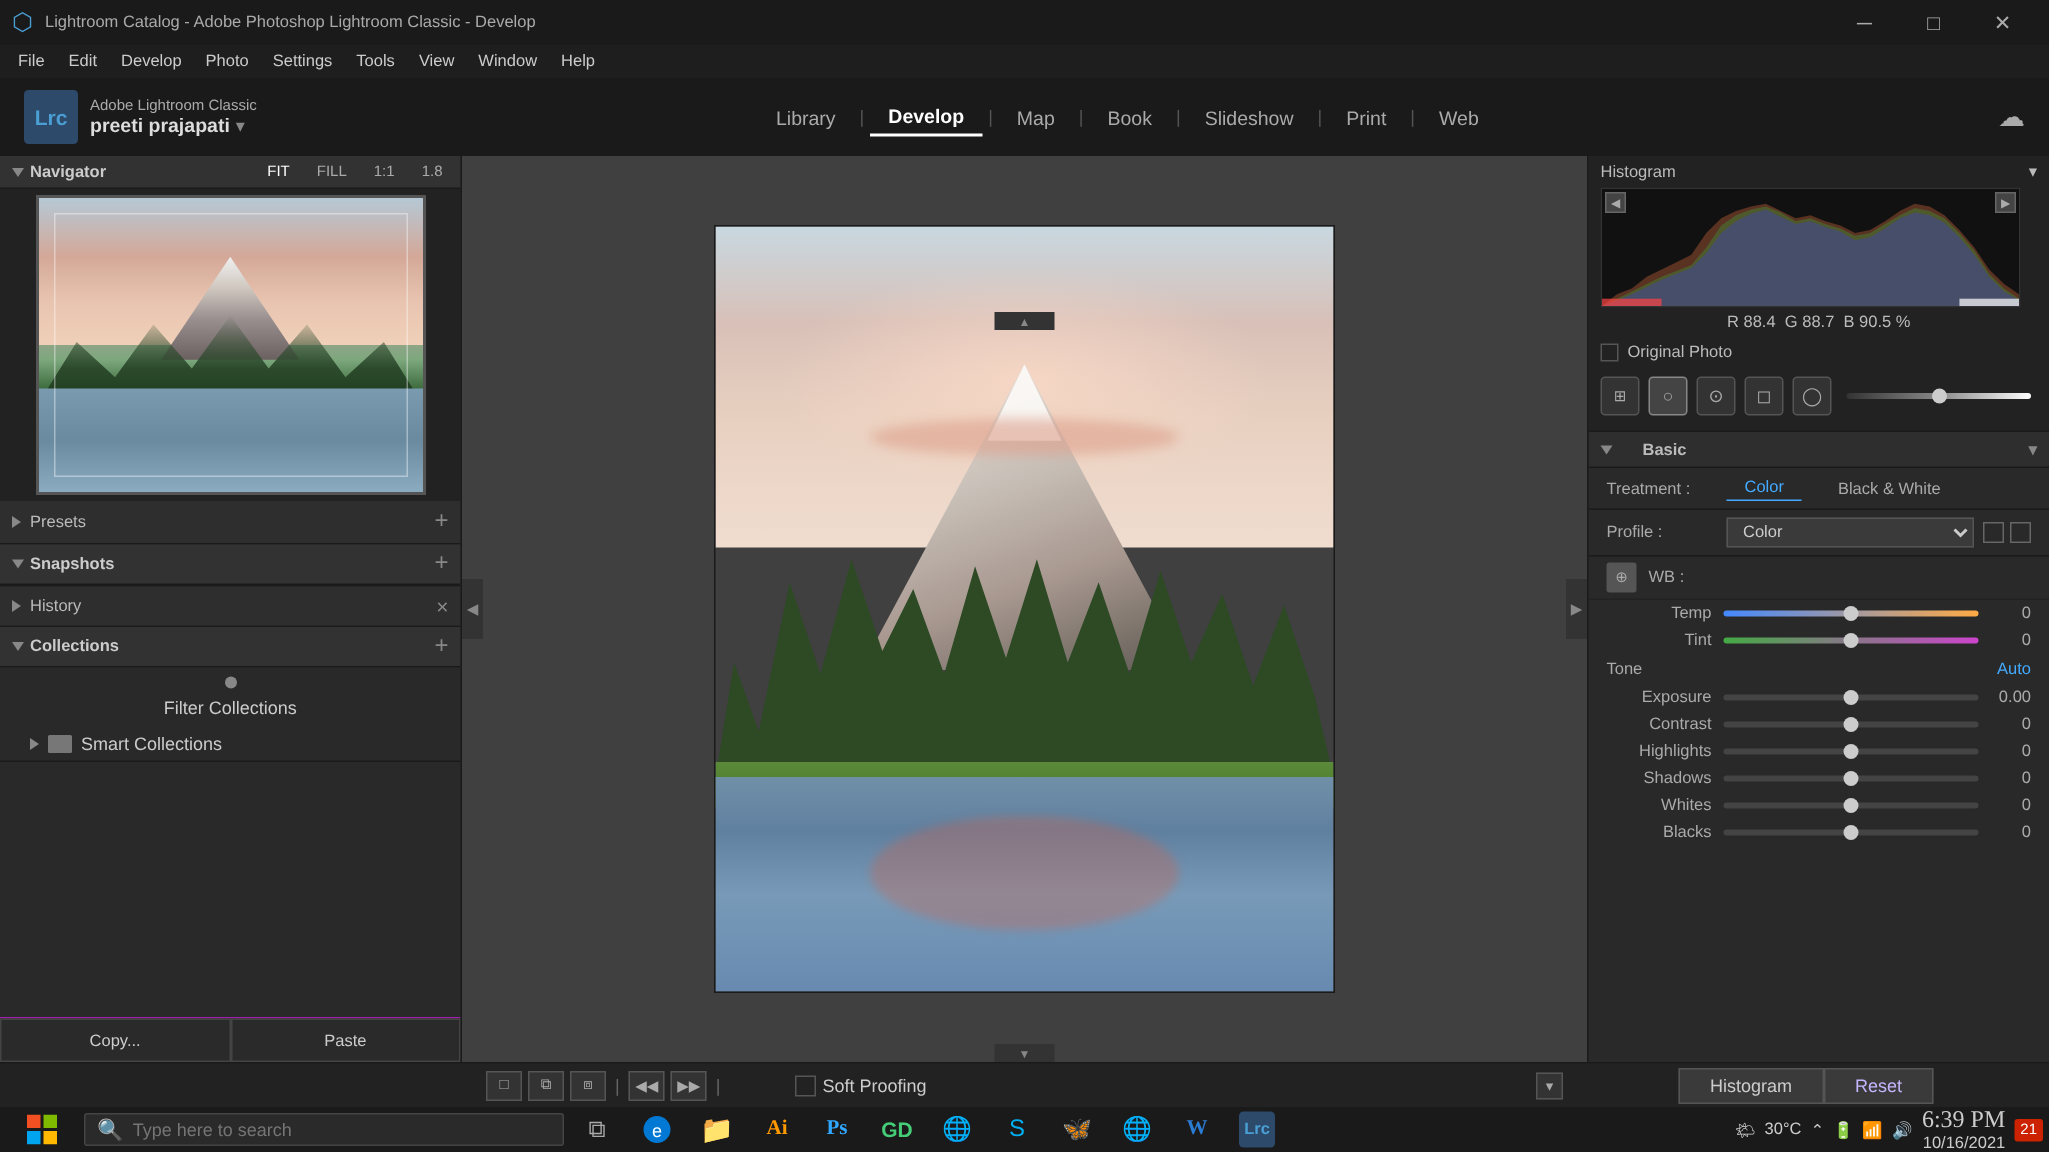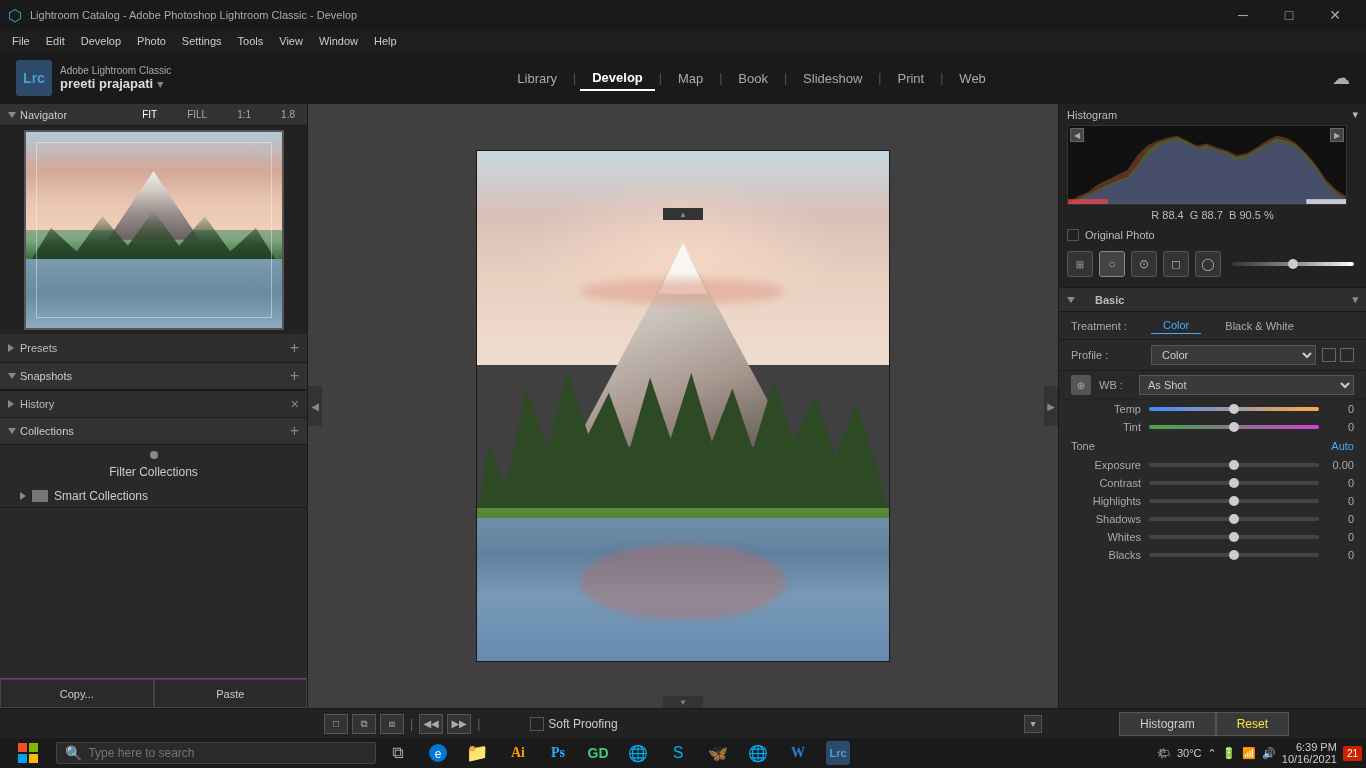--- a/index.html
+++ b/index.html
@@ -28,22 +28,22 @@
     #cloud-icon { color: #aaa; font-size: 18px; cursor: pointer; }
 
     
     #main { display: flex; width: 100%; height: calc(768px - 30px - 22px - 52px - 30px - 30px); }
 
     
     #left-panel { width: 308px; background: #292929; display: flex; flex-direction: column; overflow: hidden; border-right: 1px solid #1a1a1a; }
 
     
     .panel-section-header { display: flex; align-items: center; justify-content: space-between; padding: 4px 8px; background: #323232; cursor: pointer; border-bottom: 1px solid #1a1a1a; }
-    .panel-section-title { font-size: 11px; color: #ccc; font-weight: normal; display: flex; align-items: center; gap: 4px; }
-    .panel-header-right { display: flex; gap: 22px; align-items: center; font-size: 10px; color: #999; }
+    .panel-section-title { font-size: 11px; color: #ccc; font-weight: bold; display: flex; align-items: center; gap: 4px; }
+    .panel-header-right { display: flex; gap: 10px; align-items: center; font-size: 10px; color: #999; }
     .header-tag { padding: 1px 4px; color: #aaa; cursor: pointer; }
     .header-tag.active { color: #fff; }
 
     #navigator-thumb { width: 100%; padding: 4px 8px; background: #222; }
     .thumb-img { width: 260px; height: 200px; background: linear-gradient(180deg, #6b8fa8 0%, #8aadcc 20%, #c49ba0 35%, #7da87e 55%, #3d6b3d 65%, #2a4a2a 75%, #3d6b8a 80%, #5a7a9a 100%); border: 2px solid #555; margin: 0 auto; display: block; position: relative; overflow: hidden; }
 
     
     .landscape { width: 100%; height: 100%; position: relative; }
     .sky { position: absolute; top: 0; left: 0; right: 0; height: 50%; background: linear-gradient(180deg, #b5c8d5 0%, #d4a898 40%, #e8c4b0 70%, #f0d0b8 100%); }
     .mountain { position: absolute; top: 20%; left: 20%; width: 60%; height: 35%; background: linear-gradient(180deg, #f0f0f0 0%, #d0c8c0 30%, #9a9090 60%, #6a6060 100%); clip-path: polygon(50% 0%, 80% 100%, 20% 100%); }
@@ -108,32 +108,32 @@
     .tone-label { color: #aaa; font-size: 11px; }
     .auto-btn { color: #4af; font-size: 11px; cursor: pointer; }
 
     
     #bottom-bar { width: 100%; height: 30px; background: #222; display: flex; align-items: center; justify-content: space-between; padding: 0 8px; border-top: 1px solid #1a1a1a; }
 
     .view-btn { width: 24px; height: 20px; border: 1px solid #555; background: #333; cursor: pointer; display: flex; align-items: center; justify-content: center; color: #aaa; font-size: 10px; }
     .chevron-btn { width: 18px; height: 18px; background: #333; border: 1px solid #555; display: flex; align-items: center; justify-content: center; color: #aaa; cursor: pointer; font-size: 10px; }
 
     .prev-next-btn { padding: 4px 20px; background: #3a3a3a; border: 1px solid #555; color: #ccc; font-size: 12px; cursor: pointer; }
-    .reset-btn { padding: 4px 20px; background: #3a3a3a; border: 1px solid #555; color: #fde047; font-size: 12px; cursor: pointer; }
+    .reset-btn { padding: 4px 20px; background: #3a3a3a; border: 1px solid #555; color: #c4b5fd; font-size: 12px; cursor: pointer; }
     .copy-paste-btn { flex: 1; padding: 4px; background: #2a2a2a; border: 1px solid #444; color: #ccc; font-size: 11px; cursor: pointer; text-align: center; }
 
     
     #taskbar { width: 100%; height: 30px; background: #1a1a1a; display: flex; align-items: center; justify-content: space-between; padding: 0 4px; position: absolute; bottom: 0; }
     #taskbar-left { display: flex; align-items: center; gap: 4px; }
     #taskbar-right { display: flex; align-items: center; gap: 6px; font-size: 11px; color: #ccc; }
     .taskbar-icon { width: 36px; height: 30px; display: flex; align-items: center; justify-content: center; cursor: pointer; }
     .search-box { display: flex; align-items: center; background: #2a2a2a; border: 1px solid #444; border-radius: 2px; padding: 2px 8px; width: 280px; gap: 6px; }
     .search-input { background: transparent; border: none; color: #ccc; font-size: 12px; outline: none; flex: 1; }
     .time-block { text-align: right; }
-    .time { font-size: 11px; }
+    .time { font-size: 16px; font-family: Liberation Serif, serif; }
     .date { font-size: 11px; }
 
     
     .hist-svg { position: absolute; top: 0; left: 0; width: 100%; height: 100%; }
 
     
     #basic-section::-webkit-scrollbar { width: 6px; }
     #basic-section::-webkit-scrollbar-track { background: #222; }
     #basic-section::-webkit-scrollbar-thumb { background: #555; }
 
@@ -395,27 +395,20 @@
           </select>
           <div class="profile-icons">
             <span class="profile-icon-sq"></span>
             <span class="profile-icon-sq"></span>
           </div>
         </div>
 
         <div class="wb-row">
           <div class="wb-icon">⊕</div>
           <span class="wb-label">WB :</span>
-          <select class="wb-select">
-            <option>As Shot</option>
-            <option>Auto</option>
-            <option>Daylight</option>
-            <option>Cloudy</option>
-            <option>Custom</option>
-          </select>
         </div>
 
         <div class="slider-row">
           <span class="slider-label">Temp</span>
           <div class="slider-track" style="background:linear-gradient(90deg, #4488ff, #ffaa44);">
             <div class="slider-thumb" style="left:50%;"></div>
           </div>
           <span class="slider-value">0</span>
         </div>
 

